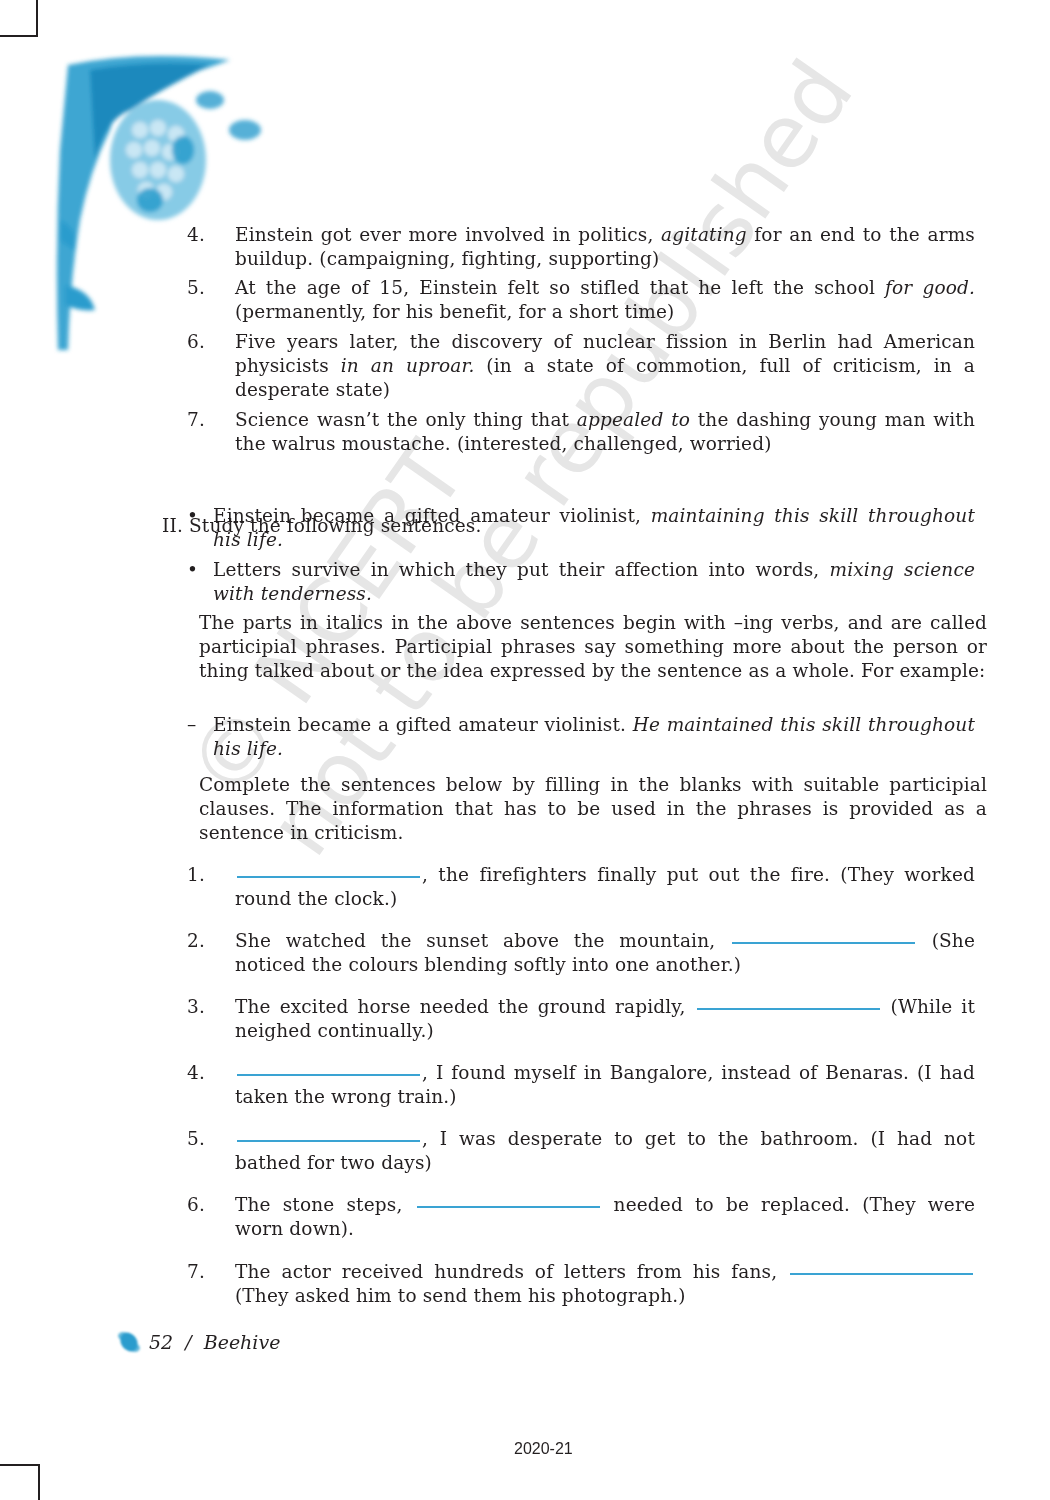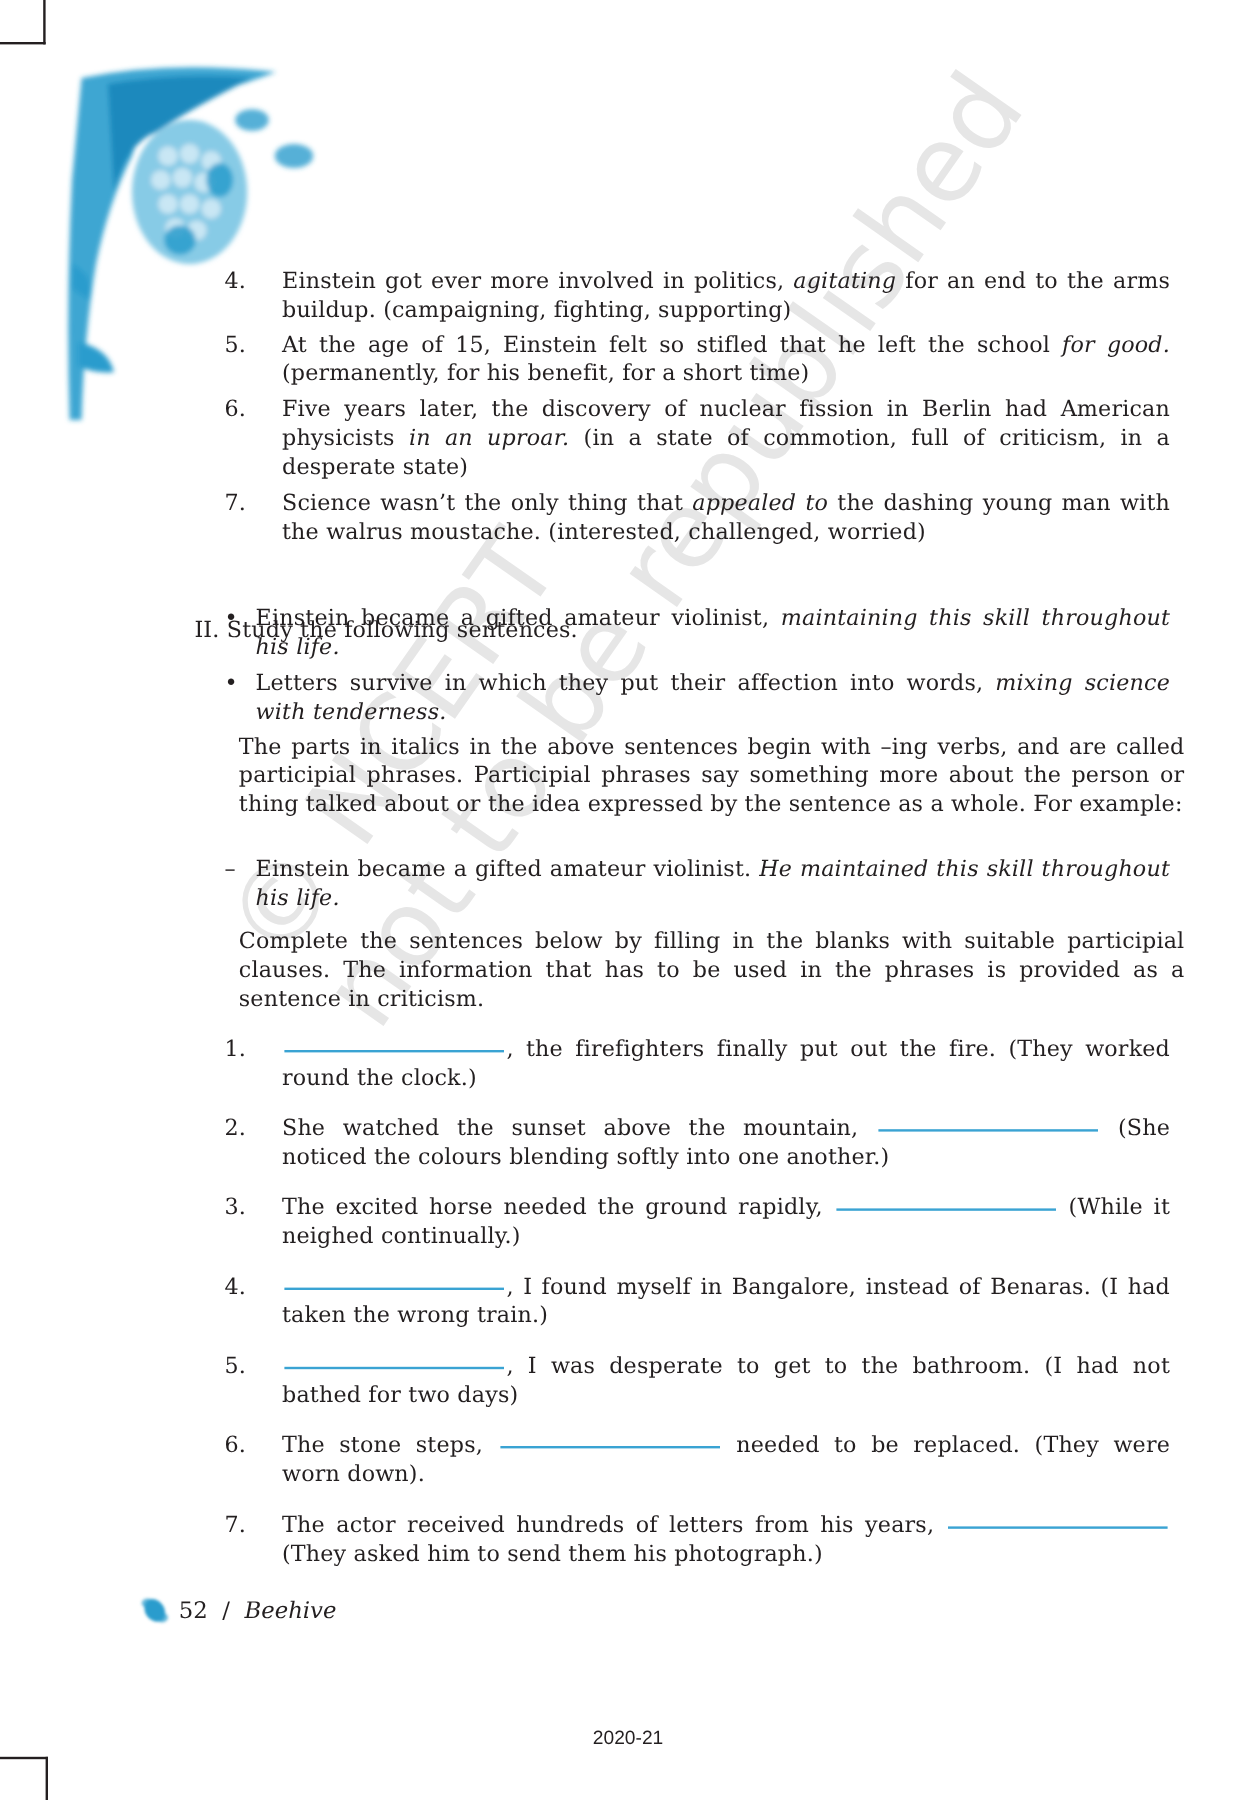--- a/index.html
+++ b/index.html
@@ -18,22 +18,22 @@
   em { font-style: italic; }
   .blank { display: inline-block; width: 183px; height: 2px; background: #3aa3d3;
            vertical-align: 3px; margin: 0 2px; }
   .section-head { position: absolute; left: 162px; top: 474px; margin-top: 40px; }
   .bullet { position: absolute; left: 187px; width: 788px; }
   .bullet .d { position: absolute; left: 0; top: 0; }
   .bullet .b { margin-left: 26px; }
   .para { position: absolute; left: 199px; width: 788px; }
   .footer { position: absolute; left: 115px; top: 1328px; display: flex; align-items: center; gap: 6px;
             font-size: 19px; }
-  .footer .t { font-family: "DejaVu Serif", serif; }
-  .year { position: absolute; left: 494px; top: 1440px; font-family: "Liberation Sans", sans-serif;
+  .footer .t { font-family: "DejaVu Serif", serif; font-style: italic; }
+  .year { position: absolute; left: 514px; top: 1440px; font-family: "Liberation Sans", sans-serif;
           font-size: 16px; color: #231f20; }
 </style>
 </head>
 <body>
 
 <div class="crop" style="left:0;top:35px;width:38px;height:2px;"></div>
 <div class="crop" style="left:36px;top:0;width:2px;height:37px;"></div>
 <div class="crop" style="left:0;top:1464px;width:40px;height:2px;"></div>
 <div class="crop" style="left:38px;top:1464px;width:2px;height:36px;"></div>
 
@@ -132,21 +132,21 @@
   <div class="num-item txt" style="top:1127px;">
     <span class="n">5.</span>
     <div class="b"><span></span><span class="blank"></span><span>, I was desperate to get to the bathroom. (I had not bathed for two days)</span></div>
   </div>
   <div class="num-item txt" style="top:1193px;">
     <span class="n">6.</span>
     <div class="b"><span>The stone steps, </span><span class="blank"></span><span> needed to be replaced. (They were worn down).</span></div>
   </div>
   <div class="num-item txt" style="top:1260px;">
     <span class="n">7.</span>
-    <div class="b"><span>The actor received hundreds of letters from his years, </span><span class="blank"></span><span> (They asked him to send them his photograph.)</span></div>
+    <div class="b"><span>The actor received hundreds of letters from his fans, </span><span class="blank"></span><span> (They asked him to send them his photograph.)</span></div>
   </div>
 
   <div class="footer">
     <svg width="28" height="28" viewBox="0 0 28 28">
       <defs>
           <filter id="blur2">
             <feGaussianBlur stdDeviation="1.2"></feGaussianBlur>
           </filter>
         </defs>
       <g filter="url(#blur2)" fill="#2a9ccd">

